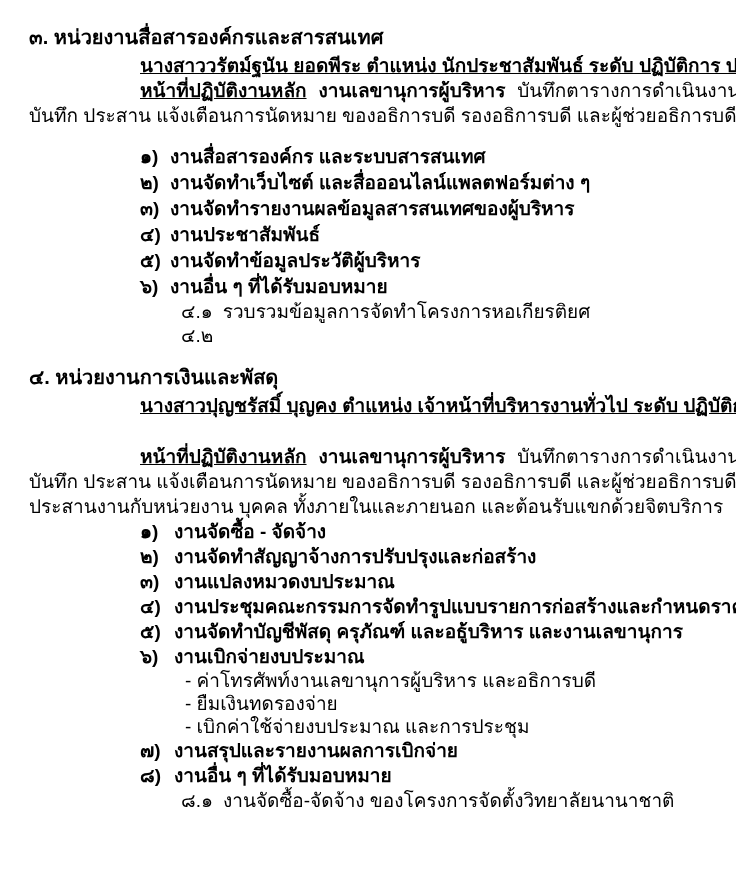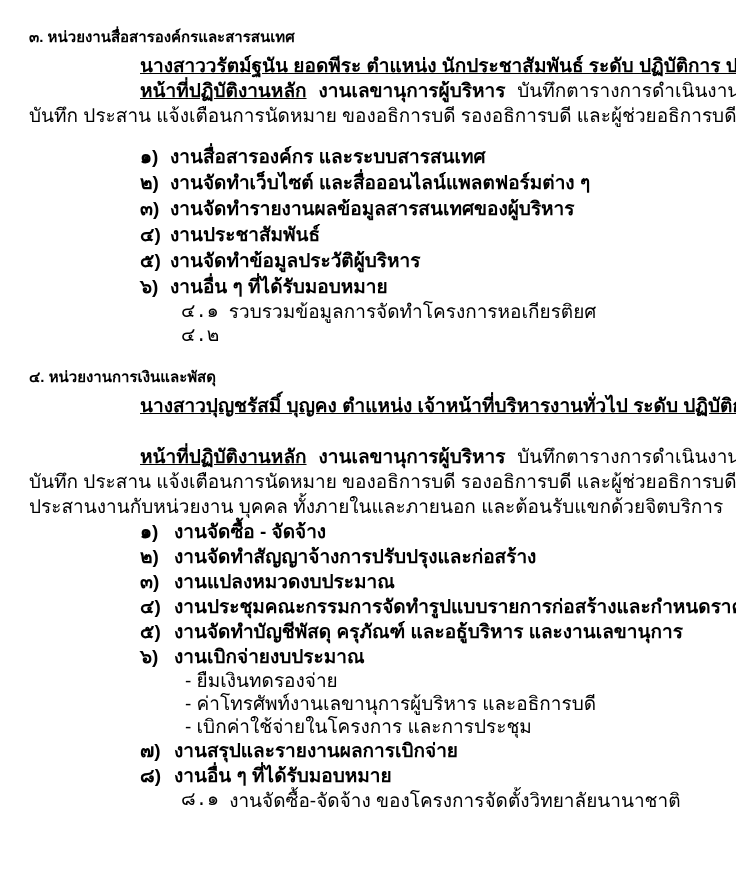--- a/index.html
+++ b/index.html
@@ -9,21 +9,21 @@
     box-sizing: border-box;
     background: #ffffff;
     color: #000000;
     font-family: "Liberation Sans", sans-serif;
     font-size: 19px;
     padding: 24px 30px 0 29px;
     overflow: hidden;
   }
   .sec-heading {
     font-weight: bold;
-    font-size: 15px;
+    font-size: 20px;
     line-height: 26px;
     margin-bottom: 3px;
   }
   .line { line-height: 25px; white-space: nowrap; }
   .indent { padding-left: 111px; }
   .u { text-decoration: underline; }
   .b { font-weight: bold; }
   .sp { margin-left: 0.35em; }
   .list { margin-top: 16px; }
   .row {
@@ -34,21 +34,21 @@
     white-space: nowrap;
   }
   .row .num { flex: 0 0 30px; }
   .sub {
     display: flex;
     line-height: 24px;
     padding-left: 152px;
     font-weight: normal;
     white-space: nowrap;
   }
-  .sub .num { margin-right: 10px; font-family: Liberation Mono, monospace; }
+  .sub .num { margin-right: 10px; }
   .dash {
     line-height: 23px;
     padding-left: 156px;
     white-space: nowrap;
   }
   .sec4 { margin-top: 16px; }
   .sec4 .row { line-height: 25px; }
   .sec4 .row .num { flex: 0 0 34px; }
   .sec4 .sub { line-height: 25px; }
   .gap-duty { margin-top: 26px; }
@@ -146,23 +146,23 @@
       <span>งานประชุมคณะกรรมการจัดทำรูปแบบรายการก่อสร้างและกำหนดราคากลาง</span>
     </div>
     <div class="row">
       <span class="num">๕)</span>
       <span>งานจัดทำบัญชีพัสดุ ครุภัณฑ์ และอธู้บริหาร และงานเลขานุการ</span>
     </div>
     <div class="row">
       <span class="num">๖)</span>
       <span>งานเบิกจ่ายงบประมาณ</span>
     </div>
+    <div class="dash">- ค่าโทรศัพท์งานเลขานุการผู้บริหาร และอธิการบดี</div>
     <div class="dash">- ยืมเงินทดรองจ่าย</div>
-    <div class="dash">- ค่าโทรศัพท์งานเลขานุการผู้บริหาร และอธิการบดี</div>
-    <div class="dash">- เบิกค่าใช้จ่ายในโครงการ และการประชุม</div>
+    <div class="dash">- เบิกค่าใช้จ่ายงบประมาณ และการประชุม</div>
     <div class="row">
       <span class="num">๗)</span>
       <span>งานสรุปและรายงานผลการเบิกจ่าย</span>
     </div>
     <div class="row">
       <span class="num">๘)</span>
       <span>งานอื่น ๆ ที่ได้รับมอบหมาย</span>
     </div>
     <div class="sub">
       <span class="num">๘.๑</span>

